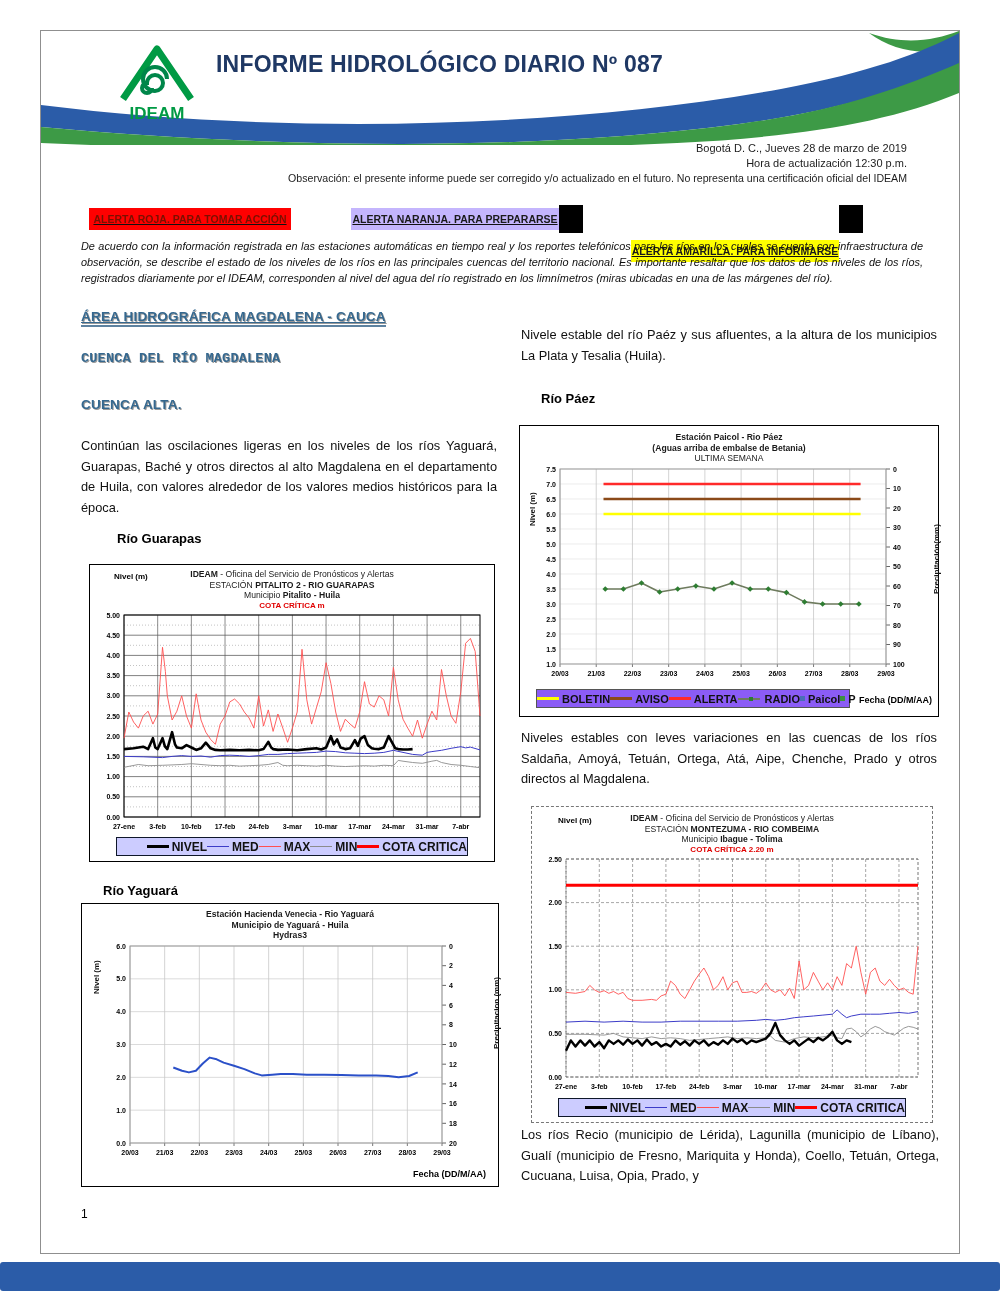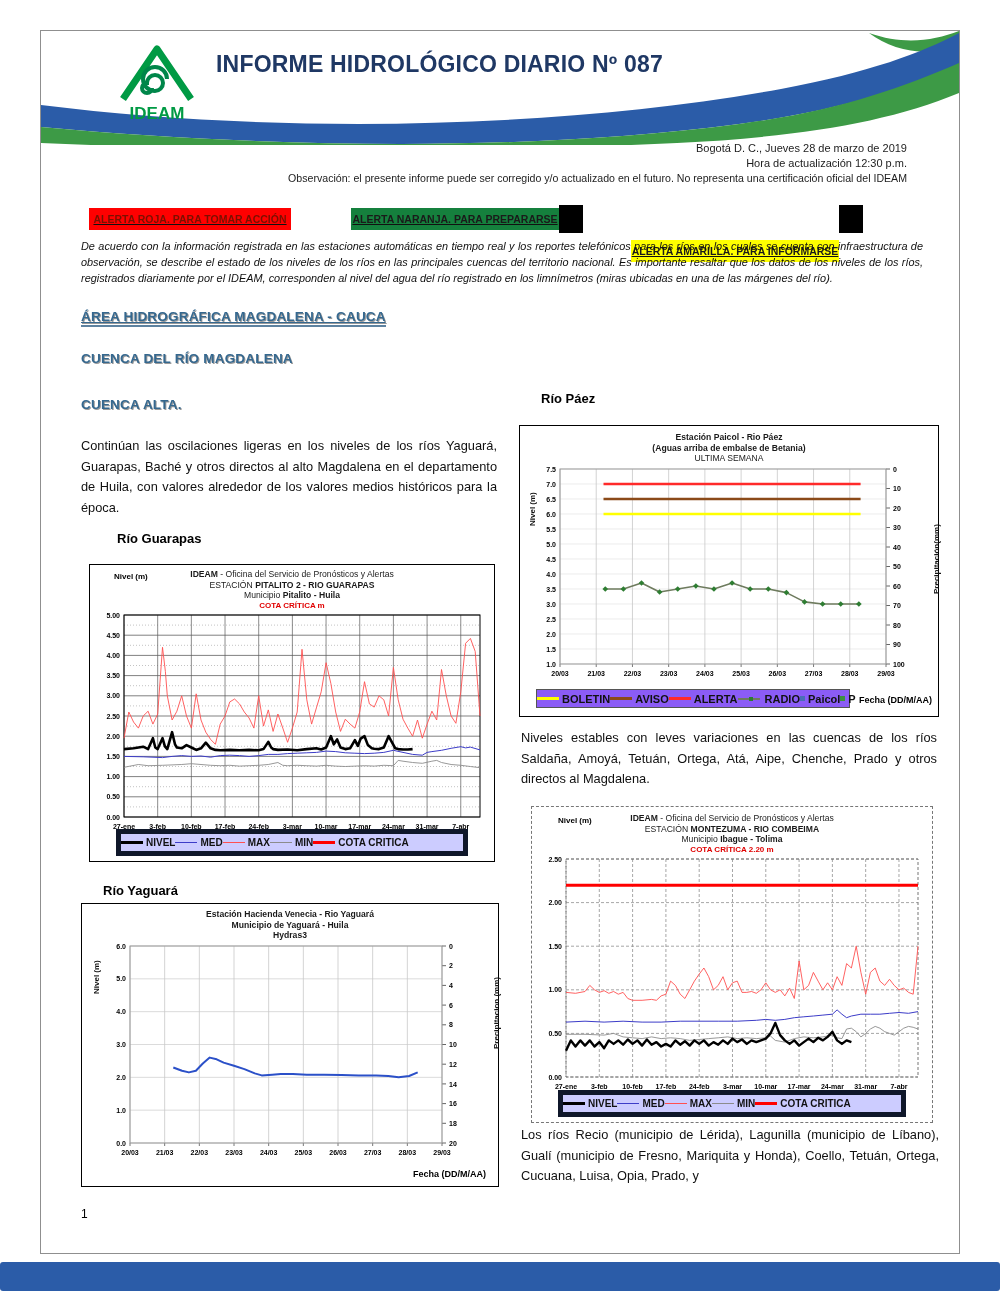--- a/index.html
+++ b/index.html
@@ -21,21 +21,21 @@
   .river-label{position:absolute;font-size:13px;font-weight:bold;color:#000;margin-left:20px;}
   .para{position:absolute;font-size:12.8px;line-height:20.5px;text-align:justify;color:#101010;}
   
   .chart-box{position:absolute;background:#fff;border:1px solid #000;}
   .chart-box.dashed{border:1px dashed #777;}
   .ct{text-align:center;font-size:8.6px;line-height:10.5px;color:#1a1a1a;}
   .ct .b{font-weight:bold;}
   .ct.red{color:#E00000;font-weight:bold;font-size:8px;}
   .corner-ylabel{position:absolute;font-size:8px;font-weight:bold;color:#000;}
   .rot-label{position:absolute;font-size:8px;font-weight:bold;transform:rotate(-90deg);transform-origin:left top;white-space:nowrap;}
-  .legend-lav{position:absolute;left:26px;right:26px;bottom:5px;height:17px;background:#CCCCFF;border:5px solid #0f172a;display:flex;align-items:center;justify-content:flex-start;font-size:10px;font-weight:bold;}
+  .legend-lav{position:absolute;left:26px;right:26px;bottom:5px;height:17px;background:#CCCCFF;border:1px solid #0f172a;display:flex;align-items:center;justify-content:flex-end;font-size:12px;font-weight:bold;}
   .legend-white{position:absolute;left:16px;bottom:8px;width:312px;height:17px;background:#8b5cf6;border:1px solid #555;display:flex;align-items:center;justify-content:space-around;font-size:11px;font-weight:bold;}
   .li{display:flex;align-items:center;gap:3px;}
   .sw-line{display:inline-block;width:22px;}
   .sw-dot{display:inline-block;width:5px;height:5px;}
   .fecha-label{position:absolute;font-size:9px;font-weight:bold;color:#000;padding-left:17px;}
   #page-number{position:absolute;left:40px;top:1176px;font-size:12px;color:#000;}
   #footer-band{position:absolute;left:0;top:1262px;width:1000px;height:29px;background:#2B5CA8;border-radius:3px;}
   svg{display:block;}
 </style>
 </head>
@@ -59,34 +59,34 @@
 
   <div id="dates">
     <div>Bogotá D. C., Jueves 28 de marzo de 2019</div>
     <div>Hora de actualización 12:30 p.m.</div>
     <div style="font-size:10.6px;">Observación: el presente informe puede ser corregido y/o actualizado en el futuro. No representa una certificación oficial del IDEAM</div>
   </div>
 
   <div class="alert" style="left: 48px; width: 202px; background: rgb(255, 0, 0);">
     <span style="color: rgb(122, 16, 0);">ALERTA ROJA. PARA TOMAR ACCIÓN</span>
   </div>
-  <div class="alert" style="left: 310px; width: 208px; background: #15803d;">
+  <div class="alert" style="left: 310px; width: 208px; background: #c4b5fd;">
     <span style="color: rgb(26, 26, 26);">ALERTA NARANJA. PARA PREPARARSE</span>
   </div>
   <div class="blackbox" style="left:518px;"></div>
   <div class="alert" style="left: 590px; width: 208px; background: rgb(255, 255, 0); margin-top: 32px;">
     <span style="color: rgb(26, 26, 26);">ALERTA AMARILLA. PARA INFORMARSE</span>
   </div>
   <div class="blackbox" style="left:798px;"></div>
 
   <div id="intro">De acuerdo con la información registrada en las estaciones automáticas en tiempo real y los reportes telefónicos para los ríos en los cuales se cuenta con infraestructura de observación, se describe el estado de los niveles de los ríos en las principales cuencas del territorio nacional. Es importante resaltar que los datos de los niveles de los ríos, registrados diariamente por el IDEAM, corresponden al nivel del agua del río registrado en los limnímetros (miras ubicadas en una de las márgenes del río).</div>
 
   <div class="h-blue" style="left:40px;top:278px;"><span class="h-underline">ÁREA HIDROGRÁFICA MAGDALENA - CAUCA</span></div>
 
-  <div class="h-blue" style="left:40px;top:320px;">CUENCA DEL RÍO MAGDALENA</div>
+  <div class="h-blue" style="left:40px;top:320px;font-family:Liberation Mono, monospace;">CUENCA DEL RÍO MAGDALENA</div>
   <div class="h-blue" style="left:40px;top:366px;">CUENCA ALTA.</div>
   <div class="para" style="left:40px;top:405px;width:416px;">Continúan las oscilaciones ligeras en los niveles de los ríos Yaguará, Guarapas, Baché y otros directos al alto Magdalena en el departamento de Huila, con valores alrededor de los valores medios históricos para la época.</div>
   <div class="river-label" style="left:48px;top:500px;padding-left:8px;">Río Guarapas</div>
 
   <div class="chart-box" style="left:48px;top:533px;width:404px;height:296px;">
     <div class="corner-ylabel" style="left:24px;top:7px;">Nivel (m)</div>
     <div style="padding-top:4px;">
       <div class="ct"><span class="b">IDEAM</span><span> - Oficina del Servicio de Pronósticos y Alertas</span></div>
       <div class="ct"><span>ESTACIÓN </span><span class="b">PITALITO 2 - RIO GUARAPAS</span></div>
       <div class="ct"><span>Municipio </span><span class="b">Pitalito - Huila</span></div>
@@ -253,20 +253,21 @@
         <line x1="360" x2="364" y1="182.3" y2="182.3" stroke="#555" stroke-width="0.9"></line>
         <text x="367" y="184.9" text-anchor="start" font-size="7" font-weight="bold" fill="#000">18</text>
         <line x1="360" x2="364" y1="202" y2="202" stroke="#555" stroke-width="0.9"></line>
         <text x="367" y="204.6" text-anchor="start" font-size="7" font-weight="bold" fill="#000">20</text>
         <rect x="48" y="5" width="312" height="197" fill="none" stroke="#999" stroke-width="1"></rect>
         <polyline points="91.3,126.5 100.0,129.8 106.9,131.4 113.9,129.8 120.8,122.5 127.7,116.6 134.7,118.3 141.6,121.6 152.0,124.8 162.4,128.1 172.8,132.4 179.7,134.4 190.1,133.7 198.8,133.1 210.9,133.1 224.8,133.7 242.1,133.7 259.5,134.0 276.8,134.4 294.1,134.4 306.3,135.0 316.7,136.3 327.1,135.0 335.7,131.4" fill="none" stroke="#2B50C8" stroke-width="2" stroke-linejoin="round"></polyline>
       </svg>
     <div class="fecha-label" style="right:12px;bottom:7px;">Fecha (DD/M/AA)</div>
   </div>
 
+  <div class="para" style="left:480px;top:294px;width:416px;">Nivele estable del río Paéz y sus afluentes, a la altura de los municipios La Plata y Tesalia (Huila).</div>
   <div class="river-label" style="left:480px;top:360px;">Río Páez</div>
 
   <div class="chart-box" style="left:478px;top:394px;width:418px;height:290px;">
     <div style="padding-top:6px;">
       <div class="ct" style="font-weight:bold;">Estación Paicol  - Rio Páez</div>
       <div class="ct" style="font-weight:bold;">(Aguas arriba de embalse de Betania)</div>
       <div class="ct">ULTIMA SEMANA</div>
     </div>
     <div class="rot-label" style="left:8px;top:100px;">Nivel (m)</div>
     <div class="rot-label" style="left:412px;top:168px;">Precipitación(mm)</div>

